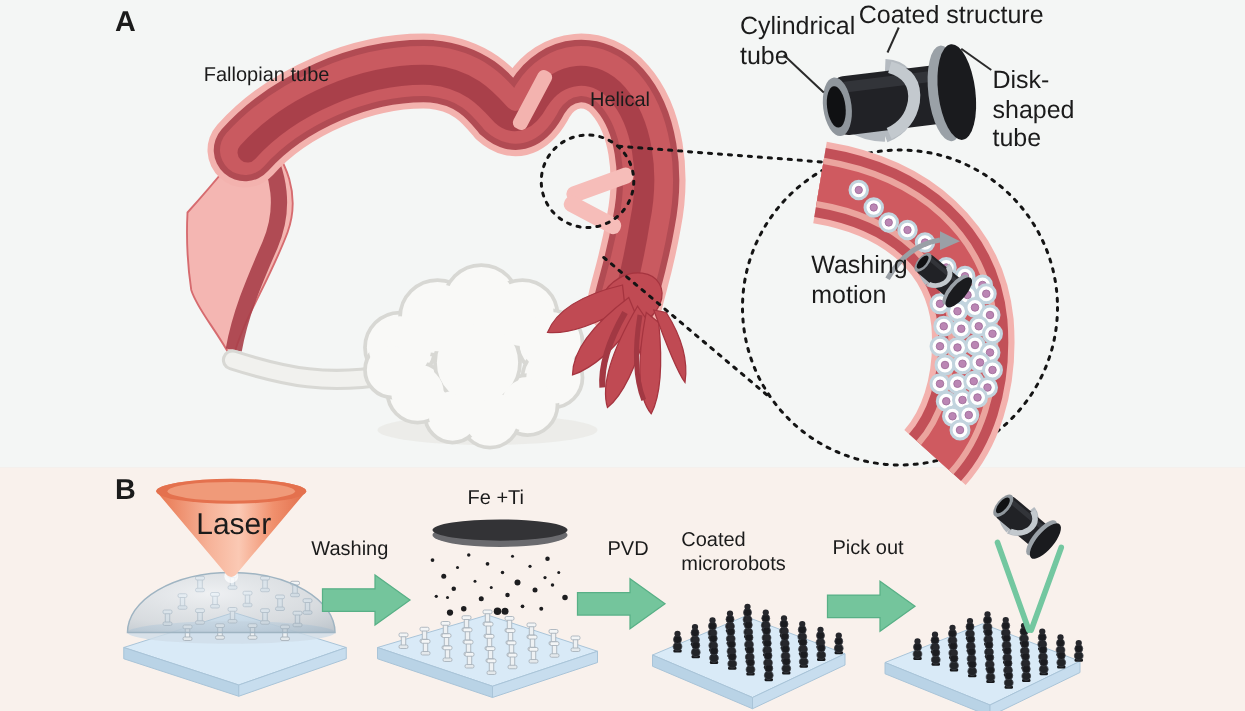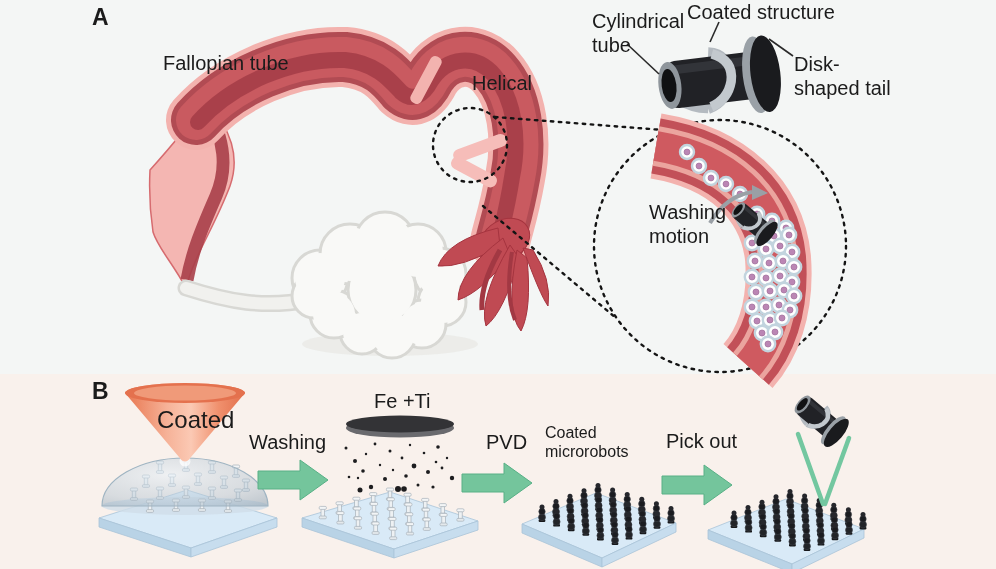--- a/index.html
+++ b/index.html
@@ -4,21 +4,21 @@
 <style>
   html,body{margin:0;padding:0;background:#e9e9e9;}
   #figure{position:relative;width:996px;height:569px;overflow:hidden;
           font-family:"Liberation Sans",sans-serif;color:#1b1b1b;}
   .panel{position:absolute;left:0;width:996px;}
   #panel-a-bg{top:0;height:374px;background:#f4f6f5;}
   #panel-b-bg{top:374px;height:195px;background:#f9f1ec;}
   svg{position:absolute;left:0;top:0;}
   .lbl{position:absolute;line-height:1.18;white-space:pre-line;}
   .lbl.nowrap{white-space:nowrap;}
-  .f20{font-size:20px;}
+  .f20{font-size:16px;}
   .f18{font-size:20px;}
   .f19{font-size:16px;}
   .f24{font-size:24px;}
   .panel-letter{font-size:23px;font-weight:bold;}
 </style>
 </head>
 <body>
 
 <div id="figure">
   <div id="panel-a-bg" class="panel"></div>
@@ -896,23 +896,23 @@
         <polygon points="662,476 704,476 704,465 732,485 704,505 704,494 662,494"></polygon>
       </g>
     </g>
   </svg>
 
   <div class="lbl panel-letter" style="left:92px;top:4px;">A</div>
   <div class="lbl f20 nowrap" style="left:163px;top:52px;">Fallopian tube</div>
   <div class="lbl f20 nowrap" style="left:472px;top:72px;">Helical</div>
   <div class="lbl f18" style="left:592px;top:10px;width:95px;">Cylindrical tube</div>
   <div class="lbl f18 nowrap" style="left:687px;top:1px;">Coated structure</div>
-  <div class="lbl f18" style="left:794px;top:53px;width:105px;">Disk-shaped tail</div>
+  <div class="lbl f18" style="left:794px;top:53px;width:105px;">Disk-shaped tube</div>
   <div class="lbl f18" style="left:649px;top:201px;width:80px;">Washing motion</div>
 
   <div class="lbl panel-letter" style="left:92px;top:378px;">B</div>
-  <div class="lbl f24 nowrap" style="left:157px;top:406px;">Coated</div>
+  <div class="lbl f24 nowrap" style="left:157px;top:406px;">Laser</div>
   <div class="lbl f20 nowrap" style="left:249px;top:431px;">Washing</div>
   <div class="lbl f20 nowrap" style="left:374px;top:390px;">Fe +Ti</div>
   <div class="lbl f20 nowrap" style="left:486px;top:431px;text-align:center;">PVD</div>
   <div class="lbl f19" style="left:545px;top:424px;width:120px;">Coated microrobots</div>
   <div class="lbl f20 nowrap" style="left:666px;top:430px;">Pick out</div>
 </div>
 
 </body></html>

